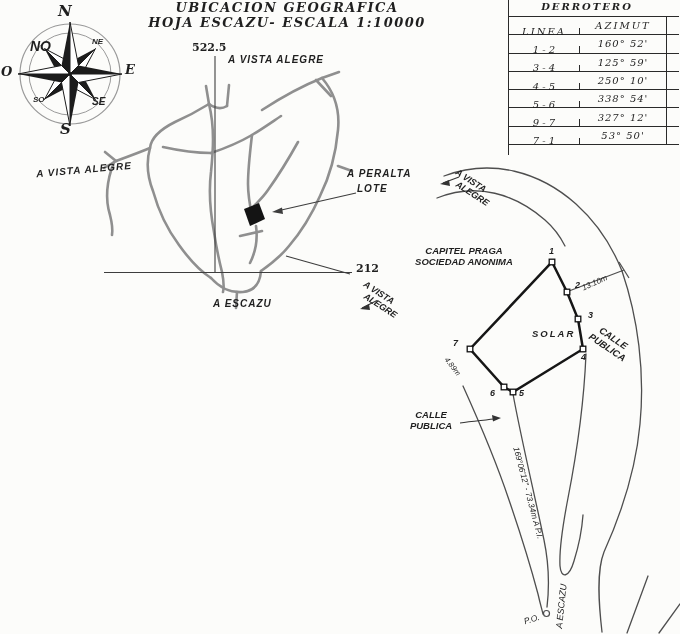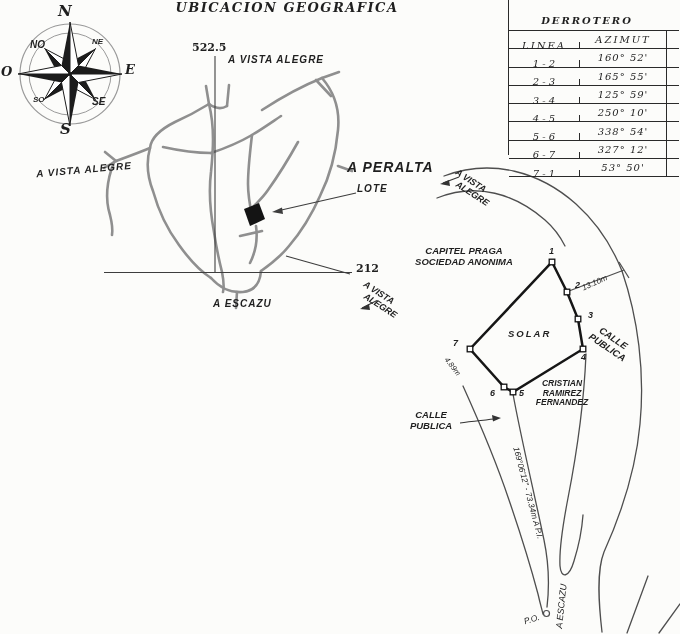--- a/index.html
+++ b/index.html
@@ -12,21 +12,21 @@
   .serif{font-family:"DejaVu Serif",serif;}
   .b{font-weight:bold;}
   .ctr{text-align:center;}
   svg{position:absolute;left:0;top:0;}
   
   #derrotero{
     position:absolute;left:508px;top:0;width:170px;height:155px;
     font-family:"DejaVu Serif",serif;font-style:italic;font-size:10px;
     border-left:1.3px solid #2a2a2a;
   }
-  #derrotero .t-title{height:15px;text-align:center;letter-spacing:2px;padding-top:15px;width:156px;}
+  #derrotero .t-title{height:15px;text-align:center;letter-spacing:2px;padding-top:1px;width:156px;}
   #derrotero .t-row{display:flex;height:17.3px;border-top:1.3px solid #2a2a2a;align-items:center;}
   #derrotero .t-row:last-child{border-bottom:1.3px solid #2a2a2a;}
   #derrotero .c1{width:70px;text-align:right;border-right:1.3px solid #2a2a2a;align-self:stretch;display:flex;align-items:center;justify-content:center;margin-top:11px;}
   #derrotero .c2{width:86px;text-align:center;letter-spacing:1px;border-right:1.3px solid #2a2a2a;align-self:stretch;display:flex;align-items:center;justify-content:center;}
   #derrotero .c3{flex:1;}
   #derrotero .hdr{letter-spacing:2px;}
 </style>
 </head>
 <body>
 
@@ -133,93 +133,84 @@
         <rect x="580.2" y="346.2" width="5.6" height="5.6"></rect>
         <rect x="510.2" y="389.2" width="5.6" height="5.6"></rect>
         <rect x="501.2" y="384.2" width="5.6" height="5.6"></rect>
         <rect x="467.2" y="346.2" width="5.6" height="5.6"></rect>
       </g>
     </g>
   </svg>
 
   <div class="lbl serif b ctr" style="left:137px;top:1px;width:300px;font-size:13px;letter-spacing:1.5px;">
     <div>UBICACION GEOGRAFICA</div>
+    <div>HOJA ESCAZU- ESCALA 1:10000</div>
   </div>
 
   <div class="lbl serif b" style="left:58px;top:3px;font-size:15px;">N</div>
   <div class="lbl serif b" style="left:125px;top:63px;font-size:13px;">E</div>
   <div class="lbl serif b" style="left:60px;top:121px;font-size:15px;">S</div>
   <div class="lbl serif b" style="left:1px;top:65px;font-size:13px;">O</div>
-  <div class="lbl b" style="left:30px;top:39px;font-size:10px;">NO</div>
+  <div class="lbl b" style="left:30px;top:39px;font-size:14px;">NO</div>
   <div class="lbl b" style="left:92px;top:38px;font-size:8px;">NE</div>
   <div class="lbl b" style="left:33px;top:96px;font-size:8px;">SO</div>
   <div class="lbl b" style="left:92px;top:96px;font-size:10px;">SE</div>
 
   <div id="derrotero">
     <div class="t-title b">DERROTERO</div>
     <div class="t-row">
       <div class="c1 hdr">LINEA</div>
       <div class="c2 hdr">AZIMUT</div>
       <div class="c3"></div>
     </div>
     <div class="t-row">
       <div class="c1">1 - 2</div>
       <div class="c2">160° 52'</div>
         <div class="c3"></div>
     </div>
     <div class="t-row">
-      <div class="c1">2 - 3</div>
-      <div class="c2">165° 55'</div>
-        <div class="c3"></div>
-    </div>
-    <div class="t-row">
       <div class="c1">3 - 4</div>
       <div class="c2">125° 59'</div>
         <div class="c3"></div>
     </div>
     <div class="t-row">
       <div class="c1">4 - 5</div>
       <div class="c2">250° 10'</div>
         <div class="c3"></div>
     </div>
     <div class="t-row">
       <div class="c1">5 - 6</div>
       <div class="c2">338° 54'</div>
         <div class="c3"></div>
     </div>
     <div class="t-row">
-      <div class="c1">6 - 7</div>
+      <div class="c1">9 - 7</div>
       <div class="c2">327° 12'</div>
         <div class="c3"></div>
     </div>
     <div class="t-row">
       <div class="c1">7 - 1</div>
       <div class="c2">53° 50'</div>
         <div class="c3"></div>
     </div>
   </div>
 
   <div class="lbl serif b" style="left:192px;top:42px;font-size:11px;font-style:normal;">522.5</div>
   <div class="lbl serif b" style="left:356px;top:263px;font-size:11px;font-style:normal;">212</div>
   <div class="lbl b" style="left:228px;top:54px;font-size:10px;letter-spacing:1px;">A VISTA ALEGRE</div>
   <div class="lbl b" style="left:36px;top:164px;font-size:10px;letter-spacing:1px;transform:rotate(-5deg);">A VISTA ALEGRE</div>
-  <div class="lbl b" style="left:347px;top:160px;font-size:14px;letter-spacing:1px;">A PERALTA</div>
+  <div class="lbl b" style="left:347px;top:168px;font-size:10px;letter-spacing:1px;">A PERALTA</div>
   <div class="lbl b" style="left:357px;top:183px;font-size:10px;letter-spacing:1px;">LOTE</div>
   <div class="lbl b" style="left:213px;top:298px;font-size:10px;letter-spacing:1px;">A ESCAZU</div>
 
   <div class="lbl b ctr" style="left:398px;top:246px;width:132px;font-size:9.5px;">
     <div>CAPITEL PRAGA</div>
     <div>SOCIEDAD ANONIMA</div>
   </div>
-  <div class="lbl b" style="left:508px;top:329px;font-size:9.5px;letter-spacing:2px;">SOLAR</div>
-  <div class="lbl b ctr" style="left:527px;top:379px;width:70px;font-size:8.5px;line-height:9.5px;">
-    <div>CRISTIAN</div>
-    <div>RAMIREZ</div>
-    <div>FERNANDEZ</div>
-  </div>
+  <div class="lbl b" style="left:532px;top:329px;font-size:9.5px;letter-spacing:2px;">SOLAR</div>
   <div class="lbl b ctr" style="left:592px;top:318px;width:58px;font-size:9.5px;transform:rotate(34deg);transform-origin:left top;">
     <div>CALLE</div>
     <div>PUBLICA</div>
   </div>
   <div class="lbl b ctr" style="left:404px;top:410px;width:54px;font-size:9.5px;">
     <div>CALLE</div>
     <div>PUBLICA</div>
   </div>
   <div class="lbl b" style="left:459px;top:167px;font-size:9px;transform:rotate(33deg);transform-origin:left top;">
     <div>A VISTA</div>

